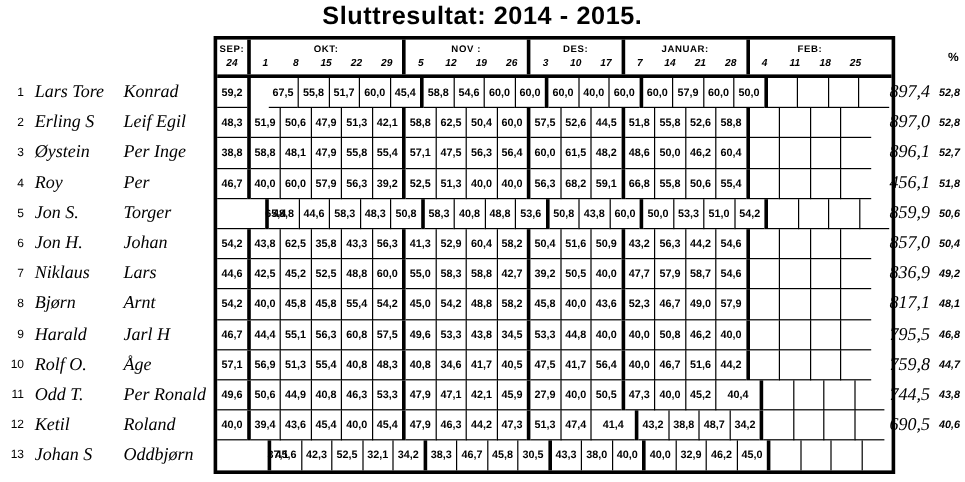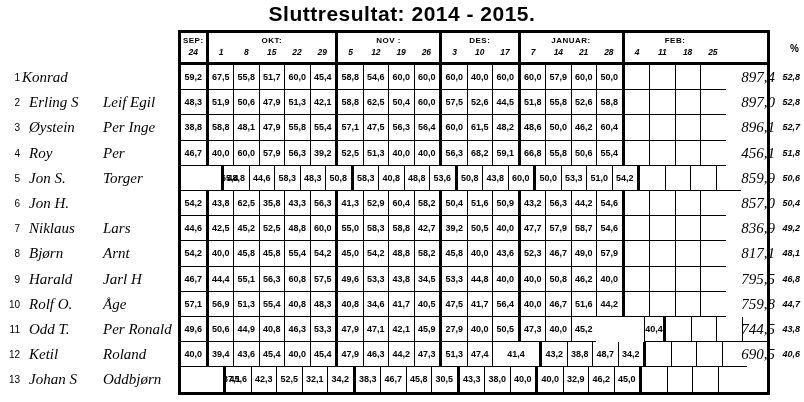--- a/index.html
+++ b/index.html
@@ -49,20 +49,21 @@
 </style>
 </head>
 <body>
 
 <div class="title">Sluttresultat: 2014 - 2015.</div>
 
 <div class="table-wrap">
   <div class="names" id="names">
       <div class="nrow">
         <span class="num">1</span>
+        <span class="fname">Lars Tore</span>
         <span class="lname">Konrad</span>
       </div>
       <div class="nrow">
         <span class="num">2</span>
         <span class="fname">Erling S</span>
         <span class="lname">Leif Egil</span>
       </div>
       <div class="nrow">
         <span class="num">3</span>
         <span class="fname">Øystein</span>
@@ -74,20 +75,21 @@
         <span class="lname">Per</span>
       </div>
       <div class="nrow">
         <span class="num">5</span>
         <span class="fname">Jon S.</span>
         <span class="lname">Torger</span>
       </div>
       <div class="nrow">
         <span class="num">6</span>
         <span class="fname">Jon H.</span>
+        <span class="lname">Johan</span>
       </div>
       <div class="nrow">
         <span class="num">7</span>
         <span class="fname">Niklaus</span>
         <span class="lname">Lars</span>
       </div>
       <div class="nrow">
         <span class="num">8</span>
         <span class="fname">Bjørn</span>
         <span class="lname">Arnt</span>
@@ -171,21 +173,21 @@
             <span class="dcell">25</span>
           </div>
         </div>
       </div>
     <div id="gbody">
         <div class="drow">
           <div class="bgroup">
             <div class="cell" style="width: 24.5px;">59,2</div>
           </div>
           <div class="bgroup">
-            <div class="cell" style="width: 24.5px;">67,5</div>
+            <div class="cell" style="width: 24.5px; margin-left: 15px;">67,5</div>
             <div class="cell" style="width: 25.5px; border-left: 1px solid rgb(0, 0, 0);">55,8</div>
             <div class="cell" style="width: 25.5px; border-left: 1px solid rgb(0, 0, 0);">51,7</div>
             <div class="cell" style="width: 25.5px; border-left: 1px solid rgb(0, 0, 0);">60,0</div>
             <div class="cell" style="width: 25.5px; border-left: 1px solid rgb(0, 0, 0);">45,4</div>
           </div>
           <div class="bgroup">
             <div class="cell" style="width: 24.5px;">58,8</div>
             <div class="cell" style="width: 25.5px; border-left: 1px solid rgb(0, 0, 0);">54,6</div>
             <div class="cell" style="width: 25.5px; border-left: 1px solid rgb(0, 0, 0);">60,0</div>
             <div class="cell" style="width: 25.5px; border-left: 1px solid rgb(0, 0, 0);">60,0</div>
@@ -542,21 +544,21 @@
           </div>
           <div class="bgroup">
             <div class="cell" style="width: 24.5px;">27,9</div>
             <div class="cell" style="width: 25.5px; border-left: 1px solid rgb(0, 0, 0);">40,0</div>
             <div class="cell" style="width: 25.5px; border-left: 1px solid rgb(0, 0, 0);">50,5</div>
           </div>
           <div class="bgroup">
             <div class="cell" style="width: 24.5px;">47,3</div>
             <div class="cell" style="width: 25.5px; border-left: 1px solid rgb(0, 0, 0);">40,0</div>
             <div class="cell" style="width: 25.5px; border-left: 1px solid rgb(0, 0, 0);">45,2</div>
-            <div class="cell" style="width: 19px; border-left: 1px solid rgb(0, 0, 0); margin-left: 48px;">40,4</div>
+            <div class="cell" style="width: 37px; border-left: 1px solid rgb(0, 0, 0);">40,4</div>
           </div>
           <div class="bgroup">
             <div class="cell" style="width: 24.5px;"></div>
             <div class="cell" style="width: 25.5px; border-left: 1px solid rgb(0, 0, 0);"></div>
             <div class="cell" style="width: 25.5px; border-left: 1px solid rgb(0, 0, 0);"></div>
             <div class="cell" style="width: 25.5px; border-left: 1px solid rgb(0, 0, 0);"></div>
           </div>
         </div>
         <div class="drow">
           <div class="bgroup">
@@ -571,21 +573,21 @@
           </div>
           <div class="bgroup">
             <div class="cell" style="width: 24.5px;">47,9</div>
             <div class="cell" style="width: 25.5px; border-left: 1px solid rgb(0, 0, 0);">46,3</div>
             <div class="cell" style="width: 25.5px; border-left: 1px solid rgb(0, 0, 0);">44,2</div>
             <div class="cell" style="width: 25.5px; border-left: 1px solid rgb(0, 0, 0);">47,3</div>
           </div>
           <div class="bgroup">
             <div class="cell" style="width: 24.5px;">51,3</div>
             <div class="cell" style="width: 25.5px; border-left: 1px solid rgb(0, 0, 0);">47,4</div>
-            <div class="cell" style="width: 47px; border-left: 1px solid rgb(0, 0, 0);">41,4</div>
+            <div class="cell" style="width: 37px; border-left: 1px solid rgb(0, 0, 0);">41,4</div>
           </div>
           <div class="bgroup">
             <div class="cell" style="width: 24.5px;">43,2</div>
             <div class="cell" style="width: 25.5px; border-left: 1px solid rgb(0, 0, 0);">38,8</div>
             <div class="cell" style="width: 25.5px; border-left: 1px solid rgb(0, 0, 0);">48,7</div>
             <div class="cell" style="width: 25.5px; border-left: 1px solid rgb(0, 0, 0);">34,2</div>
           </div>
           <div class="bgroup">
             <div class="cell" style="width: 24.5px;"></div>
             <div class="cell" style="width: 25.5px; border-left: 1px solid rgb(0, 0, 0);"></div>

